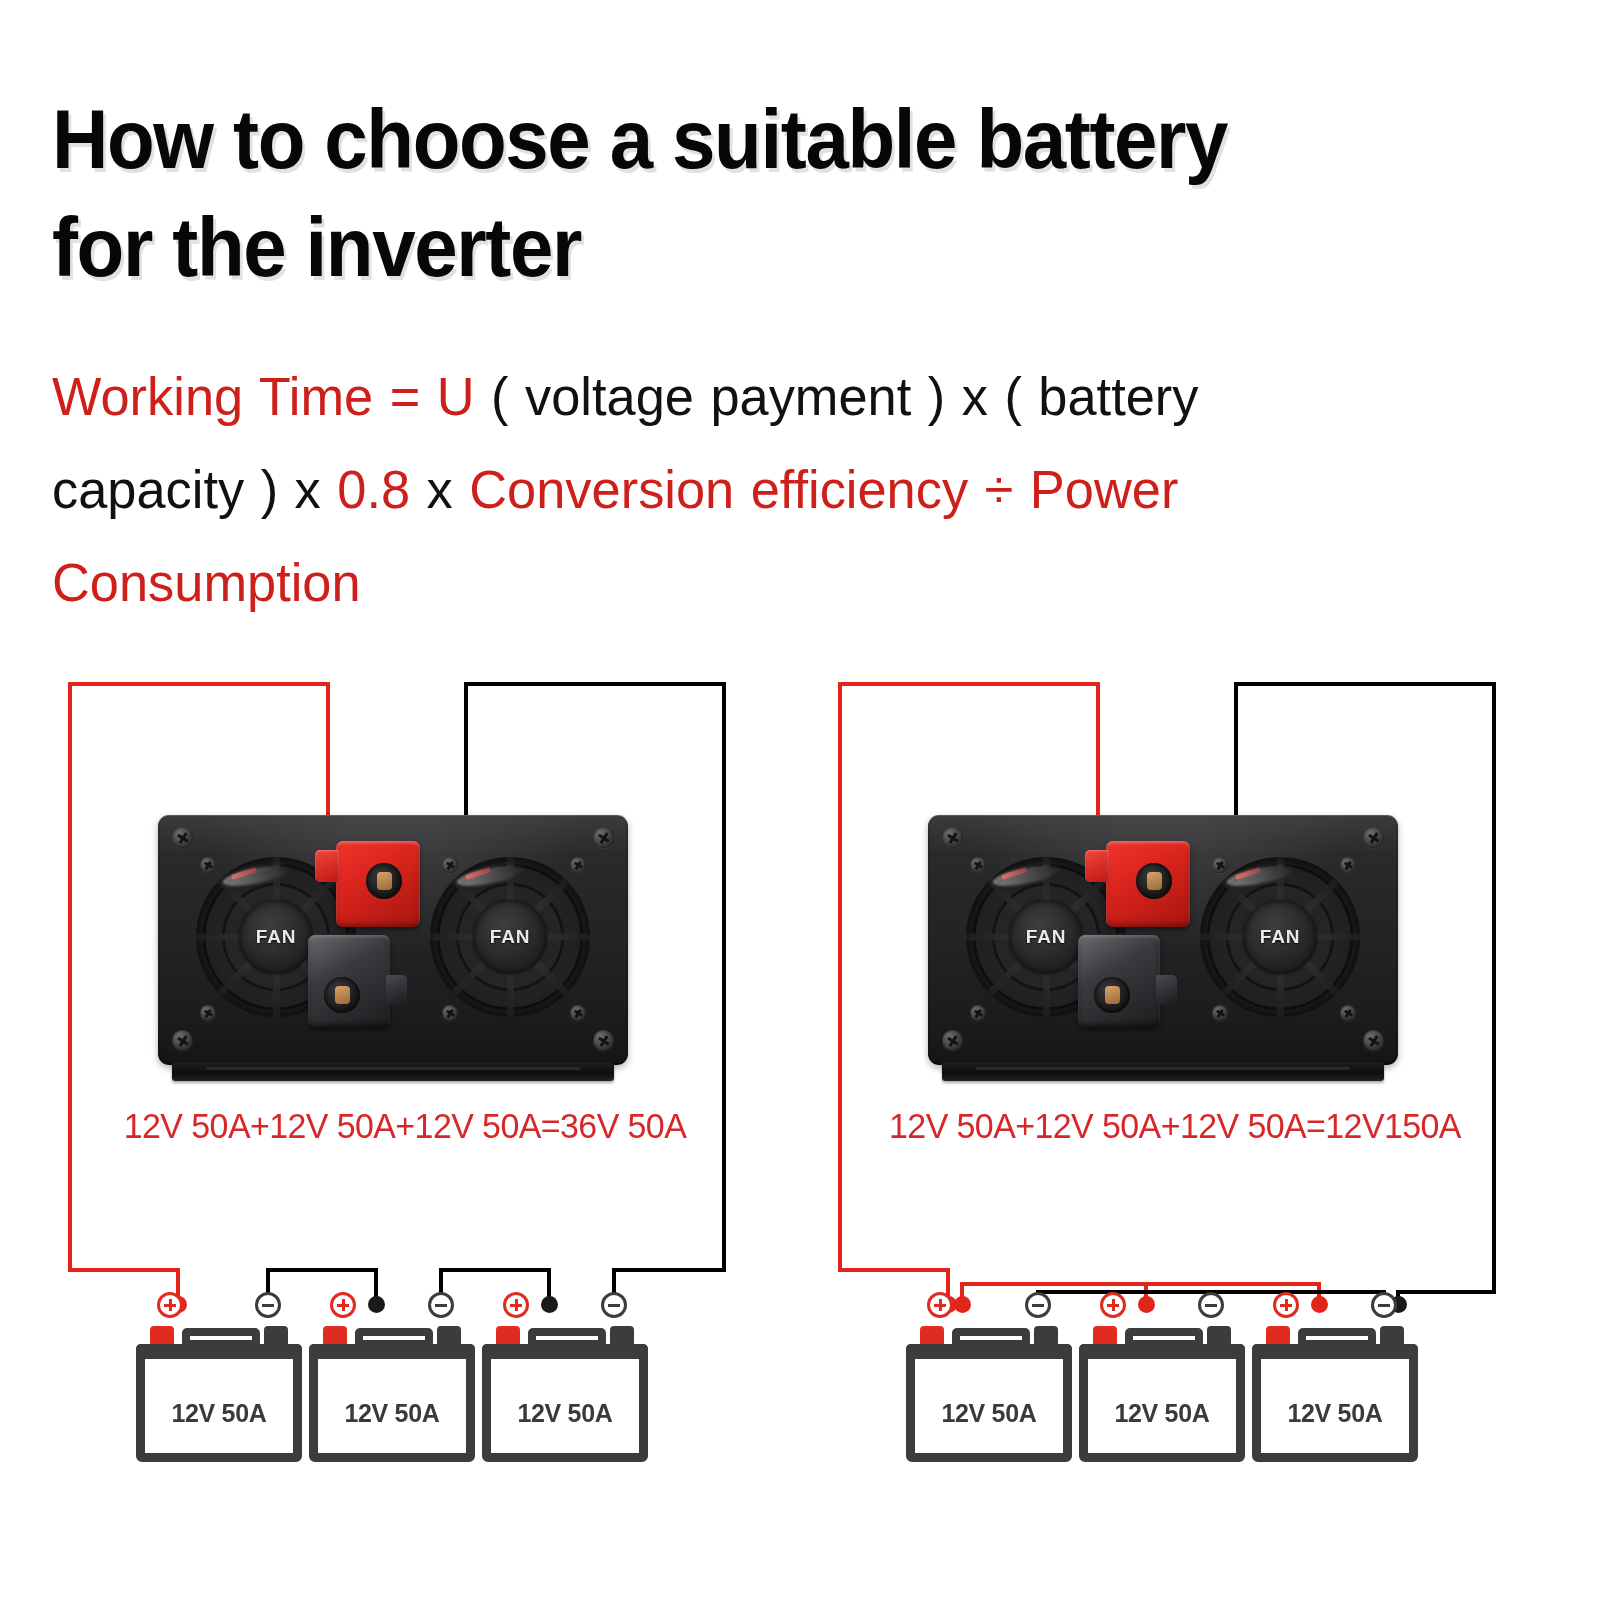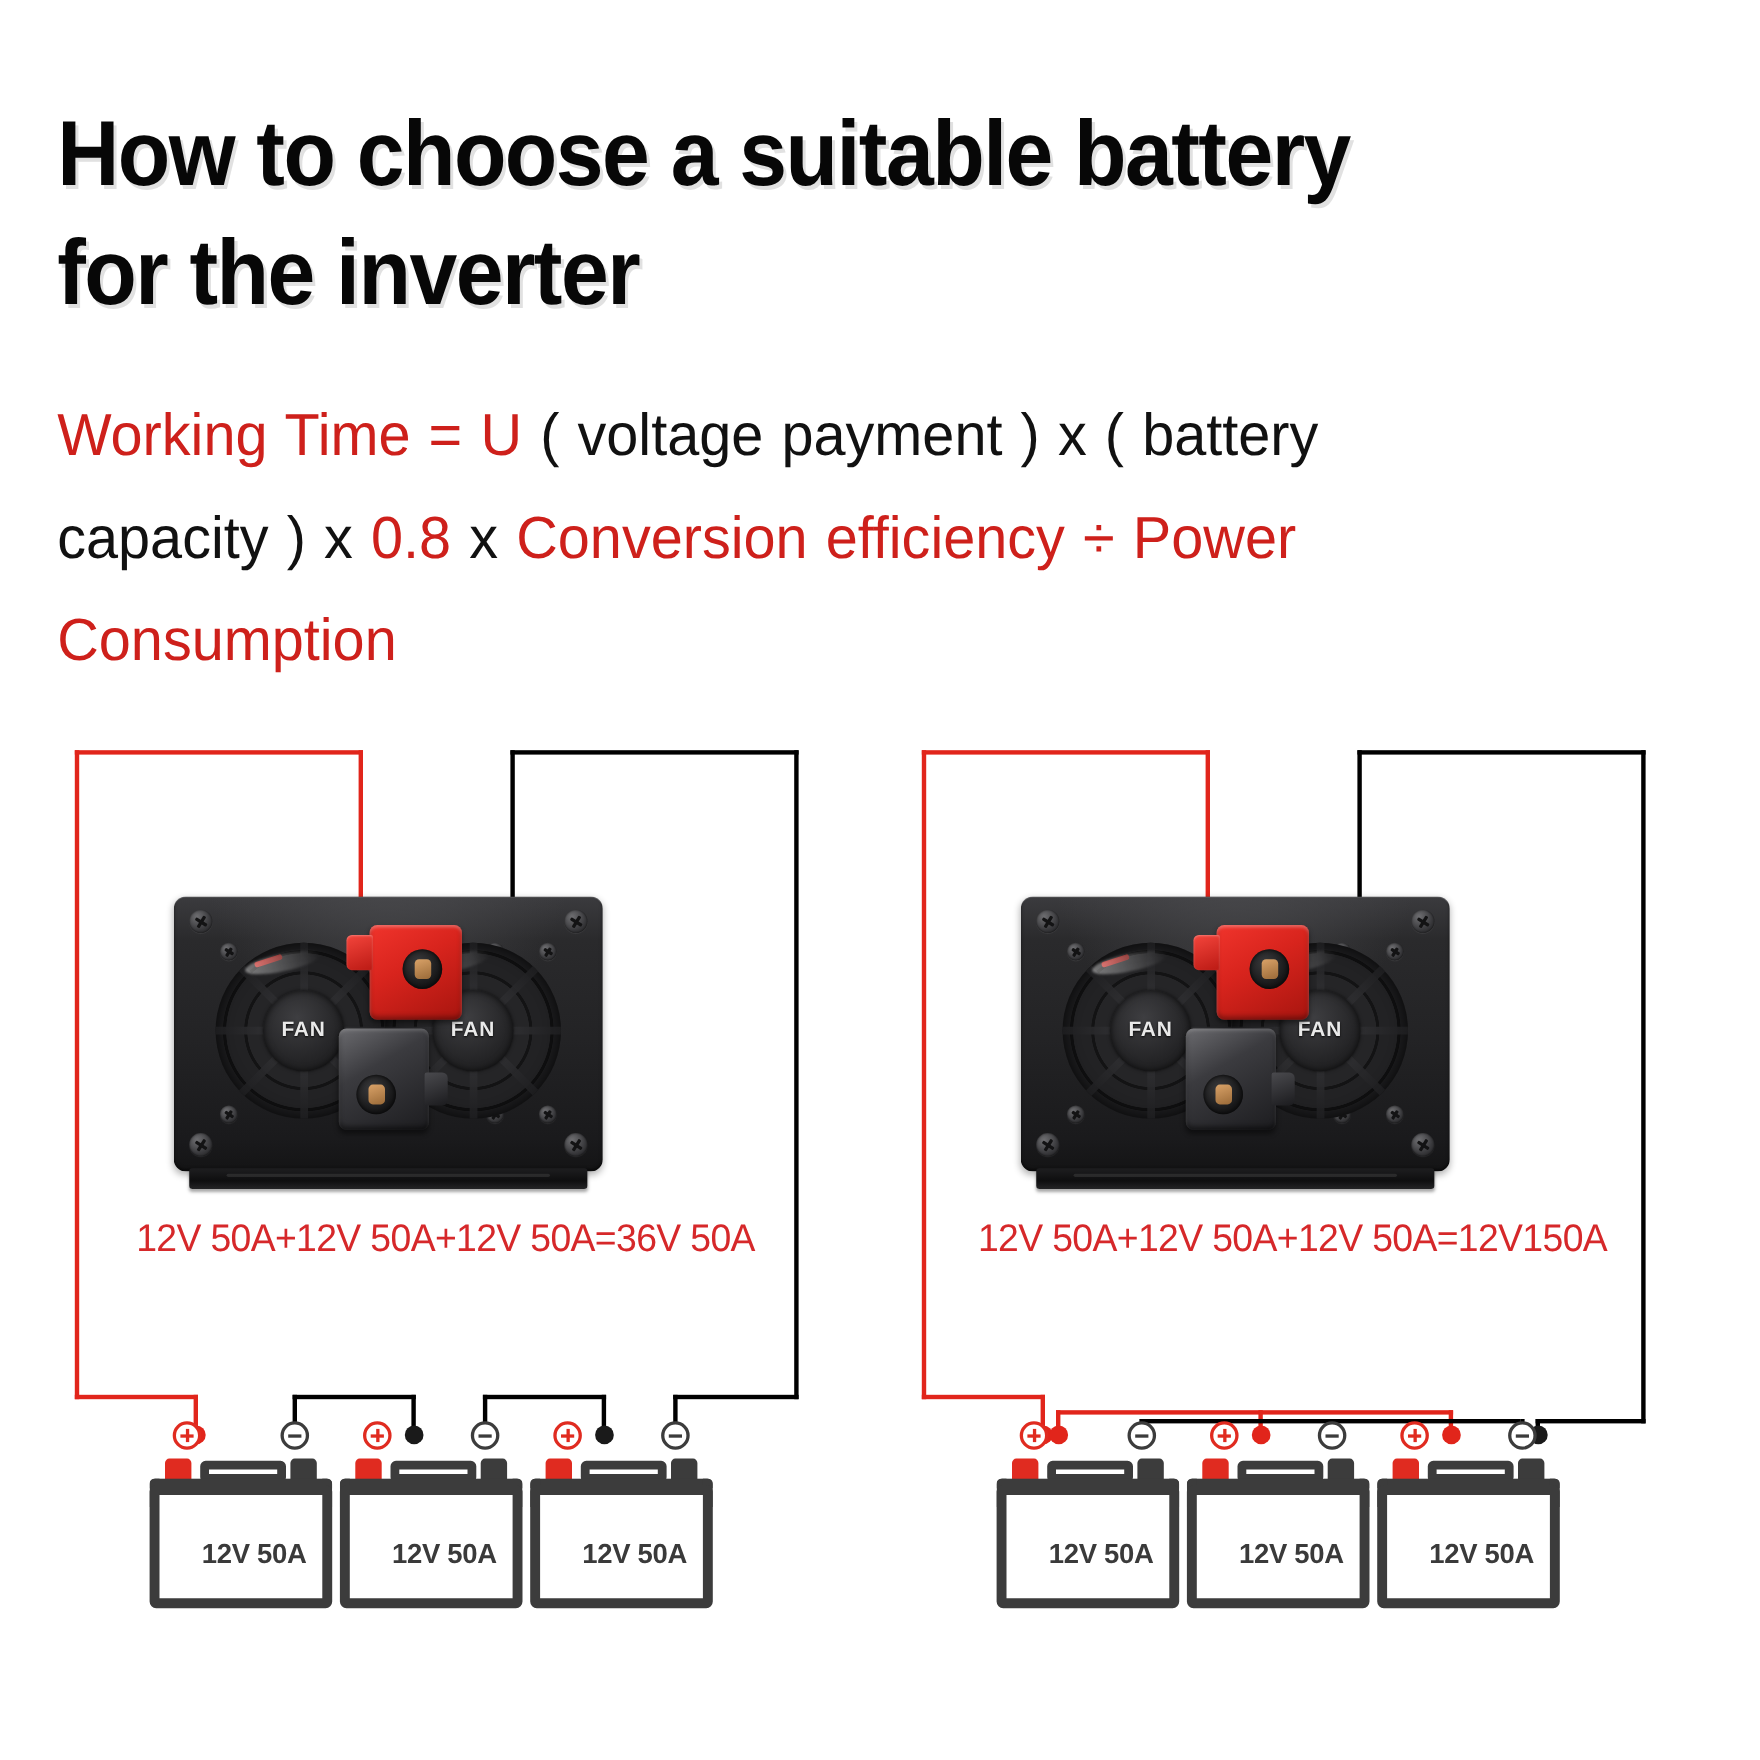--- a/index.html
+++ b/index.html
@@ -35,21 +35,21 @@
 
   
   .wire{position:absolute;background:#000;}
   .wire.r{background:#E1251B;}
   .w-h{height:4px;}
   .w-v{width:4px;}
   .dot{position:absolute;width:17px;height:17px;border-radius:50%;background:#1a1a1a;}
   .dot.r{background:#E1251B;}
 
   
-  .inverter{position:absolute;width:390px;height:250px;text-decoration:underline;}
+  .inverter{position:absolute;width:470px;height:250px;text-decoration:underline;}
   .inv-body{
     position:absolute;inset:0;border-radius:11px;
     background:
       radial-gradient(ellipse 70% 120% at 50% -20%, #4a4a4d 0%, rgba(74,74,77,0) 62%),
       linear-gradient(180deg,#3b3b3e 0%,#2a2a2c 16%,#232325 52%,#1a1a1c 88%,#141415 100%);
     box-shadow:inset 0 1px 0 rgba(255,255,255,.17), inset 0 -2px 3px rgba(0,0,0,.6), 0 3px 7px rgba(0,0,0,.3);
   }
   .inv-base{
     position:absolute;left:14px;right:14px;bottom:-16px;height:19px;border-radius:3px;
     background:linear-gradient(180deg,#1e1e20,#0e0e0f 60%,#242426);
@@ -160,21 +160,21 @@
     position:absolute;left:46px;top:6px;width:78px;height:20px;
     border:8px solid #3c3c3c;border-radius:5px;background:#fff;box-sizing:border-box;
   }
   .batt .post{
     position:absolute;top:4px;width:24px;height:24px;border-radius:4px;
   }
   .batt .post.pos{left:14px;background:#E02B20;}
   .batt .post.neg{right:14px;background:#3c3c3c;}
   .batt .label{
     position:absolute;left:0;bottom:34px;width:166px;text-align:center;
-    font-size:25px;font-weight:bold;color:#3a3a3a;letter-spacing:-.3px;padding-left:12px;
+    font-size:25px;font-weight:bold;color:#3a3a3a;letter-spacing:-.3px;
   }
   .sym{
     position:absolute;width:26px;height:26px;border-radius:50%;
     border:3px solid #3c3c3c;background:#fff;box-sizing:border-box;
   }
   .sym.pos{border-color:#E02B20;}
   .sym i{position:absolute;background:#3c3c3c;}
   .sym.pos i{background:#E02B20;}
   .sym i.h{left:4px;right:4px;top:50%;height:3px;margin-top:-1.5px;}
   .sym i.v{top:4px;bottom:4px;left:50%;width:3px;margin-left:-1.5px;}

